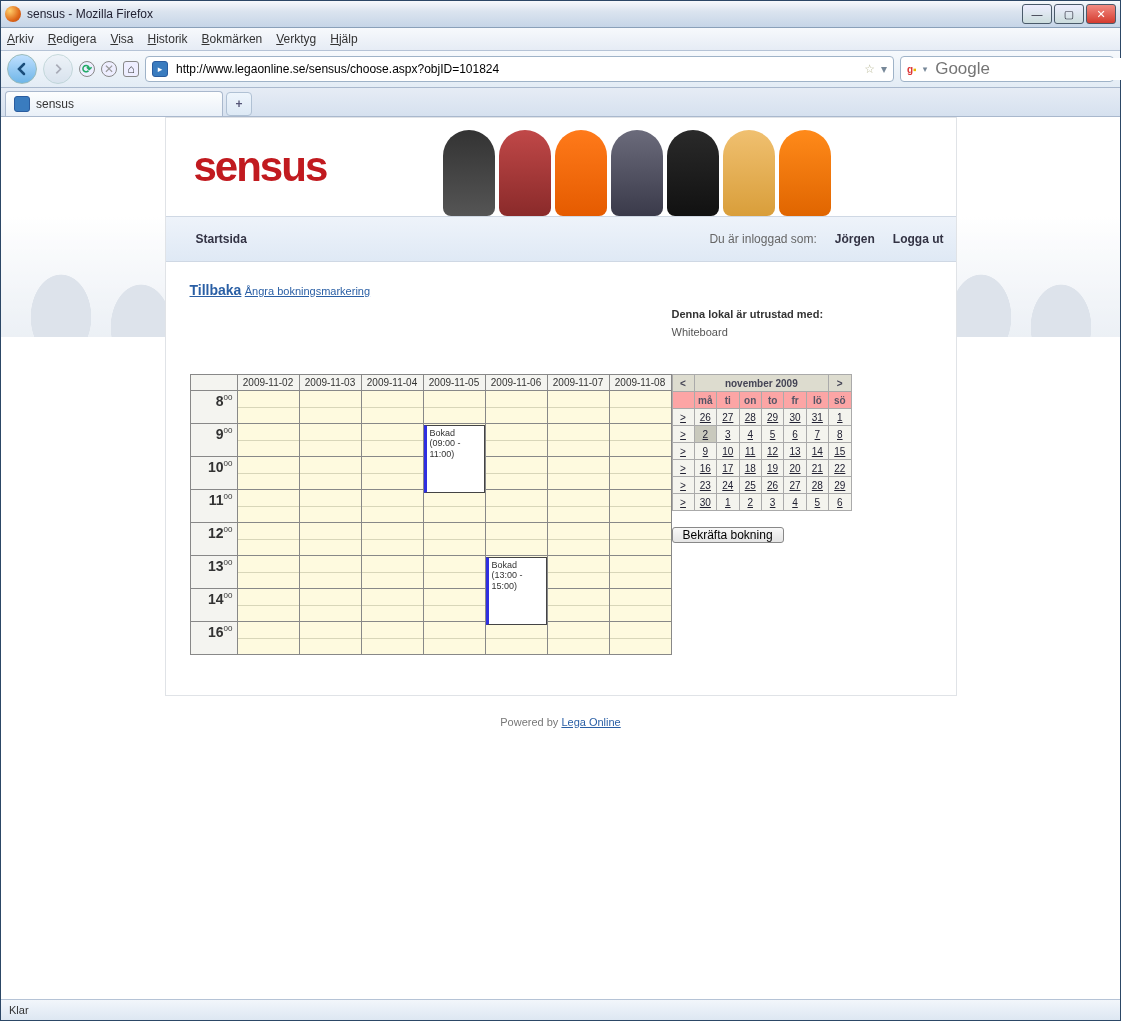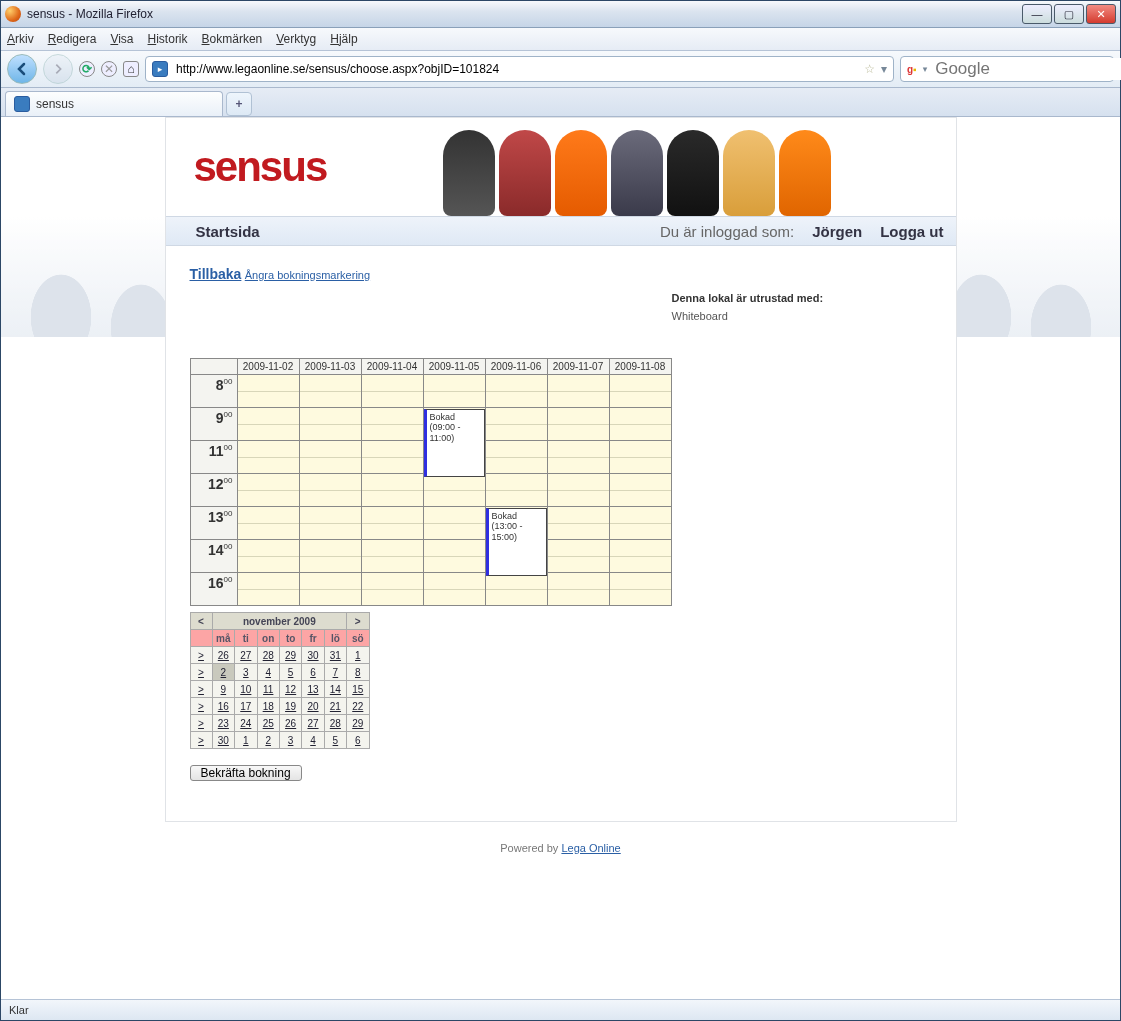--- a/index.html
+++ b/index.html
@@ -33,35 +33,35 @@
       radial-gradient(ellipse 50px 70px at 140px 110px,#c8d2de 60%,transparent 61%),
       radial-gradient(ellipse 50px 70px at 1060px 110px,#c8d2de 60%,transparent 61%),
       radial-gradient(ellipse 50px 70px at 980px 100px,#c8d2de 60%,transparent 61%),
       linear-gradient(#fff,#e0e7f0);
     opacity:.6;}
   .page-wrap{position:relative;width:790px;margin:0 auto;background:#fff;border:1px solid #e0e3e7;}
   .banner{height:98px;background:#fff;display:flex;align-items:center;padding:0 28px;gap:20px;position:relative;}
   .logo{font-family:Arial,sans-serif;font-weight:900;font-size:42px;color:#c11a1f;letter-spacing:-2px;}
   .people{flex:1;display:flex;justify-content:center;align-items:flex-end;gap:4px;height:98px;overflow:hidden;}
   .person{width:52px;height:86px;border-radius:26px 26px 8px 8px;}
-  .appbar{height:28px;background:linear-gradient(#eef3fa,#dfe9f5);border-top:1px solid #cfd8e4;border-bottom:1px solid #cfd8e4;display:flex;align-items:center;padding:0 12px;font-size:15px;font-weight:bold;color:#334;}
+  .appbar{height:28px;background:linear-gradient(#eef3fa,#dfe9f5);border-top:1px solid #cfd8e4;border-bottom:1px solid #cfd8e4;display:flex;align-items:center;padding:8px 12px;font-size:12px;font-weight:bold;color:#334;}
   .appbar .spacer{flex:1;}
   .appbar a{color:#334;text-decoration:none;margin-left:18px;}
   .appbar .muted{font-weight:normal;color:#666;}
   .content{padding:20px 24px 40px;}
   .top-row{display:flex;gap:40px;}
   .left-col{flex:1;}
   .back-link{color:#2a5fa5;font-size:14px;text-decoration:underline;font-weight:bold;}
   .page-title{font-family:Georgia,serif;font-size:24px;color:#333;margin:10px 0 6px;font-weight:normal;}
   .undo-link{color:#2a5fa5;font-size:11px;text-decoration:underline;}
   .right-col{width:260px;}
   .right-col .rh{font-size:11px;font-weight:bold;color:#333;margin:26px 0 6px;}
   .right-col .rt{font-size:11px;color:#555;}
   
-  .sched-wrap{display:flex;margin-top:36px;gap:6px;align-items:flex-start;flex-direction:column;}
+  .sched-wrap{display:flex;margin-top:36px;align-items:flex-start;}
   .schedule{border-collapse:collapse;}
   .schedule th,.schedule td{border:1px solid #888;vertical-align:top;}
   .schedule thead th{background:#f4f4f0;font-size:10px;font-weight:normal;padding:2px 3px;text-align:center;white-space:nowrap;}
   .schedule thead th:first-child{background:#f4f4f0;width:40px;}
   .schedule tbody th{background:#f4f4f0;width:40px;text-align:right;padding:2px 4px 2px 2px;font-size:14px;font-weight:bold;height:33px;box-sizing:border-box;}
   .schedule tbody th sup{font-size:8px;font-weight:normal;vertical-align:top;}
   .schedule tbody td{width:62px;height:33px;background:#fefadf;padding:0;position:relative;box-sizing:border-box;}
   .schedule tbody td .half{height:50%;border-bottom:1px solid rgba(170,170,140,.45);}
   .book{position:absolute;left:0;right:0;top:1px;background:#fff;border:1px solid #444;border-left:3px solid #2f2fe0;font-size:9px;padding:2px 3px;line-height:1.15;color:#333;z-index:2;}
   
@@ -231,20 +231,44 @@
                     <div class="half"></div>
                   </td>
                   <td>
                     <div class="half"></div>
                   </td>
                   <td>
                     <div class="half"></div>
                   </td>
                 </tr>
                 <tr>
+                  <th>10<sup>00</sup></th>
+                  <td>
+                    <div class="half"></div>
+                  </td>
+                  <td>
+                    <div class="half"></div>
+                  </td>
+                  <td>
+                    <div class="half"></div>
+                  </td>
+                  <td>
+                    <div class="half"></div>
+                  </td>
+                  <td>
+                    <div class="half"></div>
+                  </td>
+                  <td>
+                    <div class="half"></div>
+                  </td>
+                  <td>
+                    <div class="half"></div>
+                  </td>
+                </tr>
+                <tr>
                   <th>11<sup>00</sup></th>
                   <td>
                     <div class="half"></div>
                   </td>
                   <td>
                     <div class="half"></div>
                   </td>
                   <td>
                     <div class="half"></div>
                   </td>

